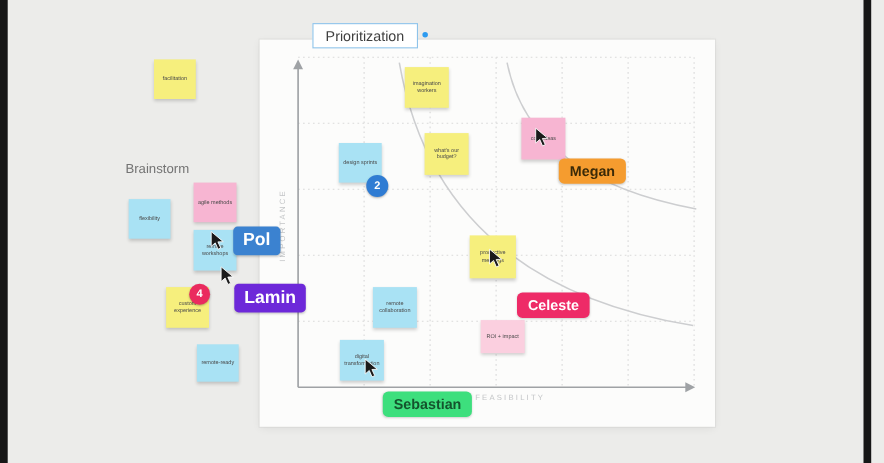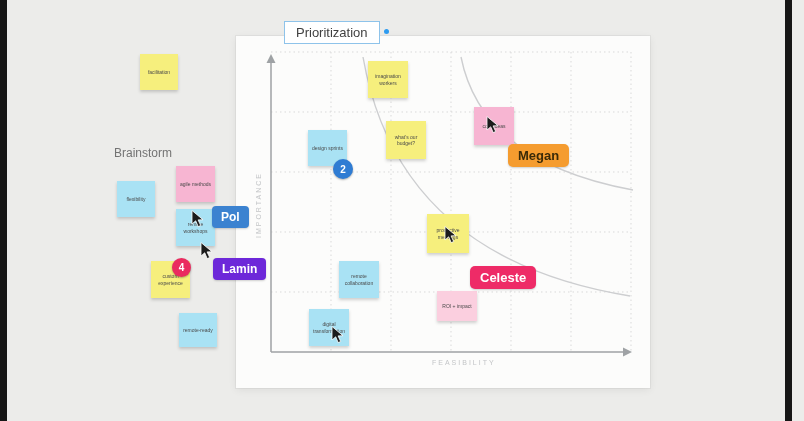--- a/index.html
+++ b/index.html
@@ -38,21 +38,21 @@
   }
   .sticky-text { font-size:5px; line-height:1.25; color:#4a4a4a; word-break:break-word; }
   .counter {
     position:absolute; border-radius:50%; color:#ffffff; font-weight:bold; font-size:10px;
     display:flex; align-items:center; justify-content:center;
     box-shadow:0 1px 2px rgba(0,0,0,0.3); z-index:7;
   }
   .cursor { position:absolute; z-index:20; }
   .badge {
     position:absolute; padding:4px 9px; border-radius:4px;
-    font-size:12px; font-weight:bold; z-index:21;
+    font-size:16px; font-weight:bold; z-index:21;
     box-shadow:0 1px 2px rgba(0,0,0,0.18); white-space:nowrap;
   }
   .badge-lg { font-size:13px; padding:4px 10px; border-radius:5px; }
 </style>
 </head>
 <body>
 
 <div class="stage">
 
   <div class="letterbox left"></div>
@@ -154,14 +154,15 @@
     <path d="M1,0.5 L1,14 L4.7,10.8 L7.2,16.6 L9.7,15.5 L7.1,9.9 L12,9.7 Z" fill="#1b1b1b" stroke="#ffffff" stroke-width="0.8"></path>
   </svg>
   <svg class="cursor" style="left:331px;top:326px" width="15" height="18" viewBox="0 0 15 18">
     <path d="M1,0.5 L1,14 L4.7,10.8 L7.2,16.6 L9.7,15.5 L7.1,9.9 L12,9.7 Z" fill="#1b1b1b" stroke="#ffffff" stroke-width="0.8"></path>
   </svg>
 
   <div class="badge" style="left: 212px; top: 206px; background: rgb(59, 130, 208); color: rgb(255, 255, 255);">Pol</div>
   <div class="badge" style="left: 213px; top: 258px; background: #6d28d9; color: rgb(255, 255, 255);">Lamin</div>
   <div class="badge badge-lg" style="left: 470px; top: 266px; background: rgb(238, 43, 103); color: rgb(255, 255, 255);">Celeste</div>
   <div class="badge badge-lg" style="left: 508px; top: 144px; background: rgb(245, 156, 47); color: rgb(58, 42, 8);">Megan</div>
+  <div class="badge badge-lg" style="left: 348px; top: 356px; background: rgb(61, 223, 125); color: rgb(20, 83, 45);">Sebastian</div>
 
 </div>
 
 </body></html>

